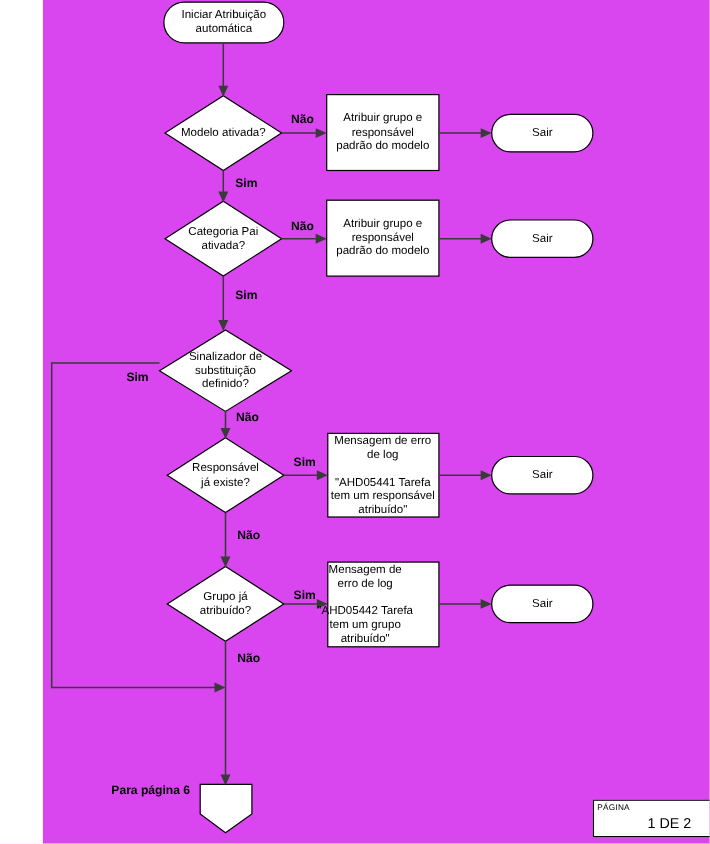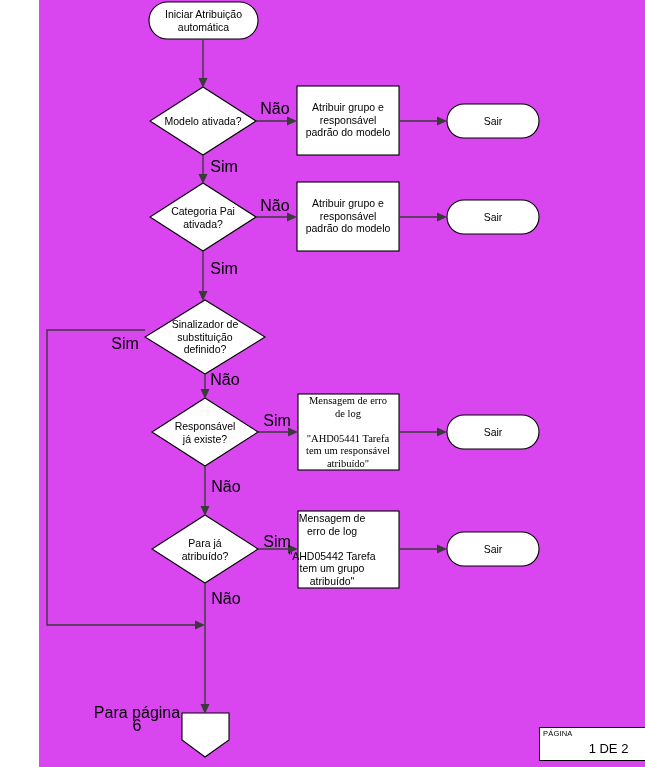--- a/index.html
+++ b/index.html
@@ -47,22 +47,23 @@
     line-height: 12.5px;
     color: #000000;
     text-align: center;
     white-space: pre-line;
     pointer-events: none;
   }
   .lbl.node {
     transform: translate(-50%, -50%);
   }
   .lbl.edge {
-    font-size: 16px;
+    font-size: 11px;
     transform: translate(-50%, -50%);
+    font-weight: bold;
   }
   .footer-box {
     position: absolute;
     left: 500px;
     top: 727px;
     width: 139px;
     height: 34px;
     border: 1.1px solid #000000;
     background: #ffffff;
     box-sizing: border-box;
@@ -172,32 +173,32 @@
   <div class="lbl node" style="left:164px; top:217px; width:102px;">Categoria Pai
 ativada?</div>
 
   <div class="lbl node" style="left:166px; top:337px; width:96px;">Sinalizador de
 substituição
 definido?</div>
 
   <div class="lbl node" style="left:166px; top:432px; width:90px;">Responsável
 já existe?</div>
 
-  <div class="lbl node" style="left:166px; top:549px; width:90px;">Para já
+  <div class="lbl node" style="left:166px; top:549px; width:90px;">Grupo já
 atribuído?</div>
 
   <div class="lbl node" style="left:309px; top:120px; width:100px;">Atribuir grupo e
 responsável
 padrão do modelo</div>
 
   <div class="lbl node" style="left:309px; top:216px; width:100px;">Atribuir grupo e
 responsável
 padrão do modelo</div>
 
-  <div class="lbl node" style="left:309px; top:432px; width:106px;font-family:Liberation Serif, serif;">Mensagem de erro
+  <div class="lbl node" style="left:309px; top:432px; width:106px;">Mensagem de erro
 de log
 
 "AHD05441 Tarefa
 tem um responsável
 atribuído"</div>
 
   <div class="lbl node" style="left:293px; top:549px; width:102px;">Mensagem de
 erro de log
 
 "AHD05442 Tarefa

